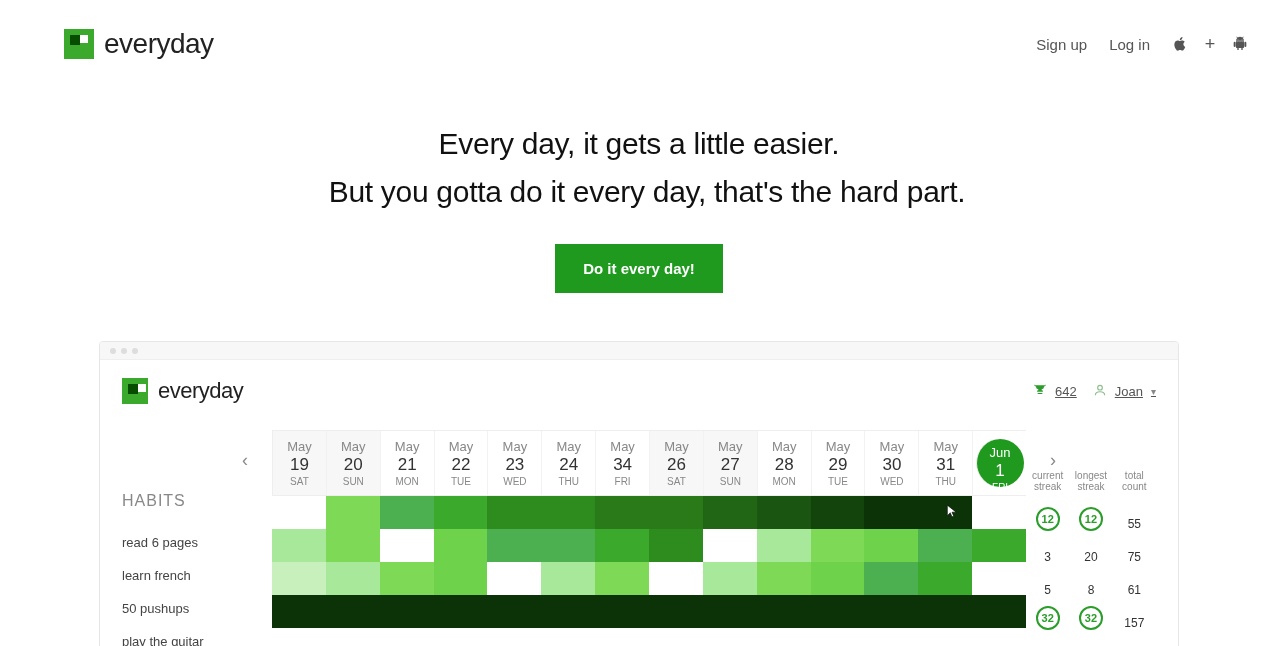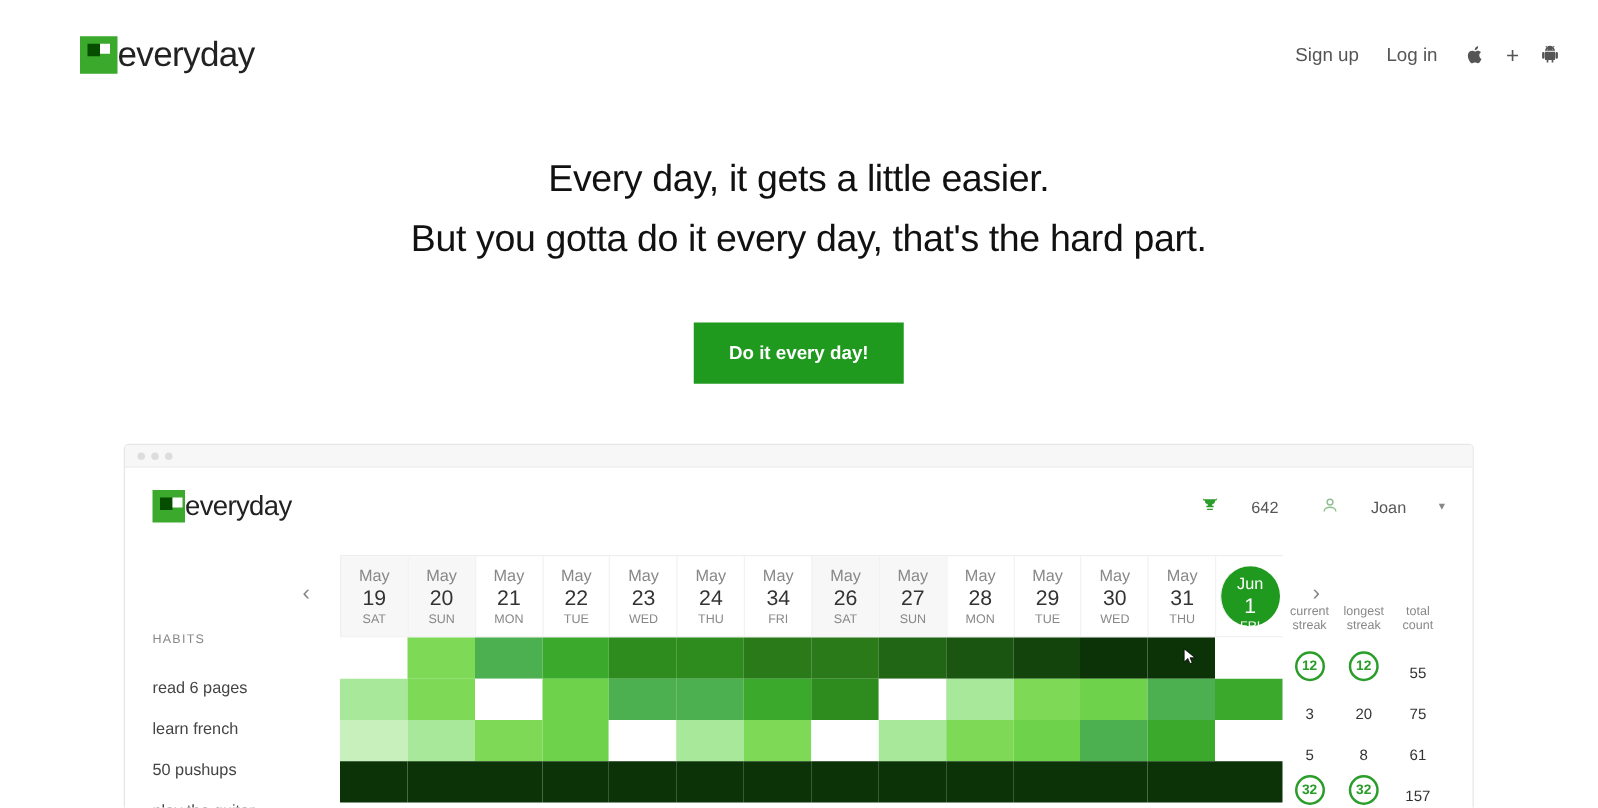--- a/index.html
+++ b/index.html
@@ -15,21 +15,21 @@
   
   .topnav {
     display: flex;
     align-items: center;
     justify-content: space-between;
     padding: 28px 30px 0 64px;
   }
   .brand {
     display: flex;
     align-items: center;
-    gap: 0;
+    gap: 10px;
   }
   .logo {
     width: 30px;
     height: 30px;
     position: relative;
     background: #3aa92c;
   }
   .logo::before {
     content: "";
     position: absolute;
@@ -68,21 +68,21 @@
   .hero h1 {
     font-weight: 500;
     color: #111;
     font-size: 30px;
     line-height: 1.6;
     letter-spacing: -0.3px;
   }
   .hero h1 .l2 { display: block; font-size: 30px; padding-left: 16px; }
   .cta {
     display: inline-block;
-    margin-top: 42px;
+    margin-top: 28px;
     background: #1f9a1f;
     color: #fff;
     font-weight: 600;
     font-size: 15px;
     padding: 16px 28px;
     border: none;
     cursor: pointer;
   }
   
   .preview {
@@ -110,40 +110,41 @@
     display: flex;
     justify-content: space-between;
     align-items: center;
     margin-bottom: 26px;
   }
   .brand.small .logo { width: 26px; height: 26px; }
   .brand.small .brand-name { font-size: 22px; font-weight: 500; }
   .user-area {
     display: flex;
     align-items: center;
-    gap: 26px;
+    gap: 8px;
     font-size: 13px;
     color: #555;
+    text-decoration: underline;
   }
   .trophy-icon { color: #2a9d2a; }
   .user-icon { color: #8fbf8f; margin-left: 8px; }
   .caret { font-size: 10px; color: #888; }
 
   
   .grid-wrap {
     display: flex;
     align-items: flex-start;
   }
   .habits-col {
     width: 150px;
     padding-top: 62px;
     font-size: 12px;
   }
   .habits-col .label {
-    font-size: 10px;
+    font-size: 16px;
     letter-spacing: 1px;
     color: #888;
     margin-bottom: 16px;
   }
   .habits-col .habit {
     height: 33px;
     display: flex;
     align-items: center;
     color: #444;
     font-size: 13px;

